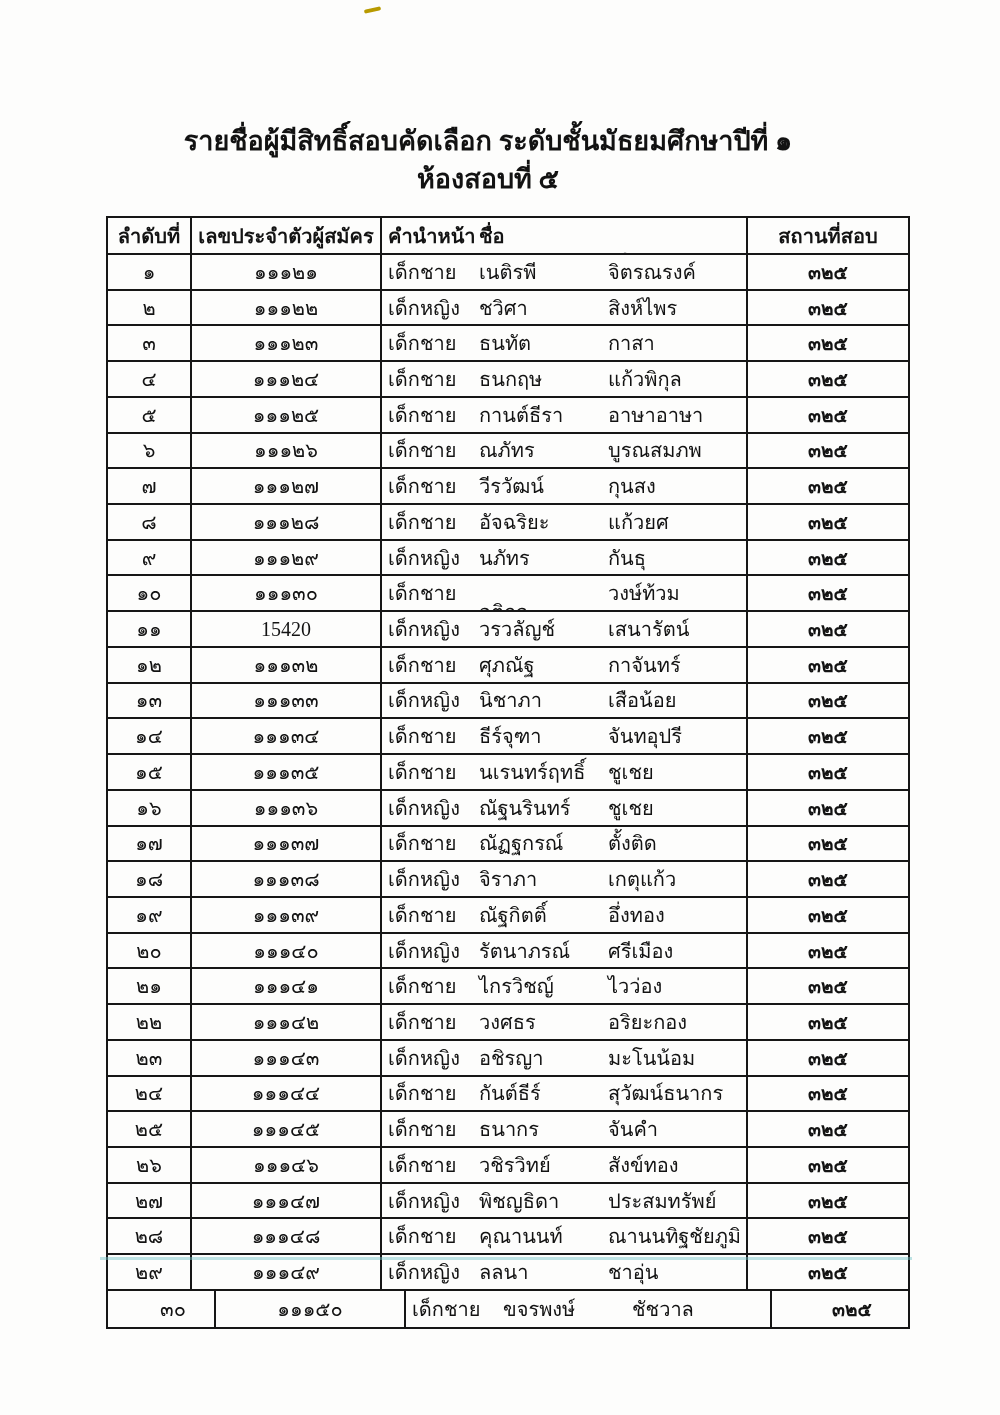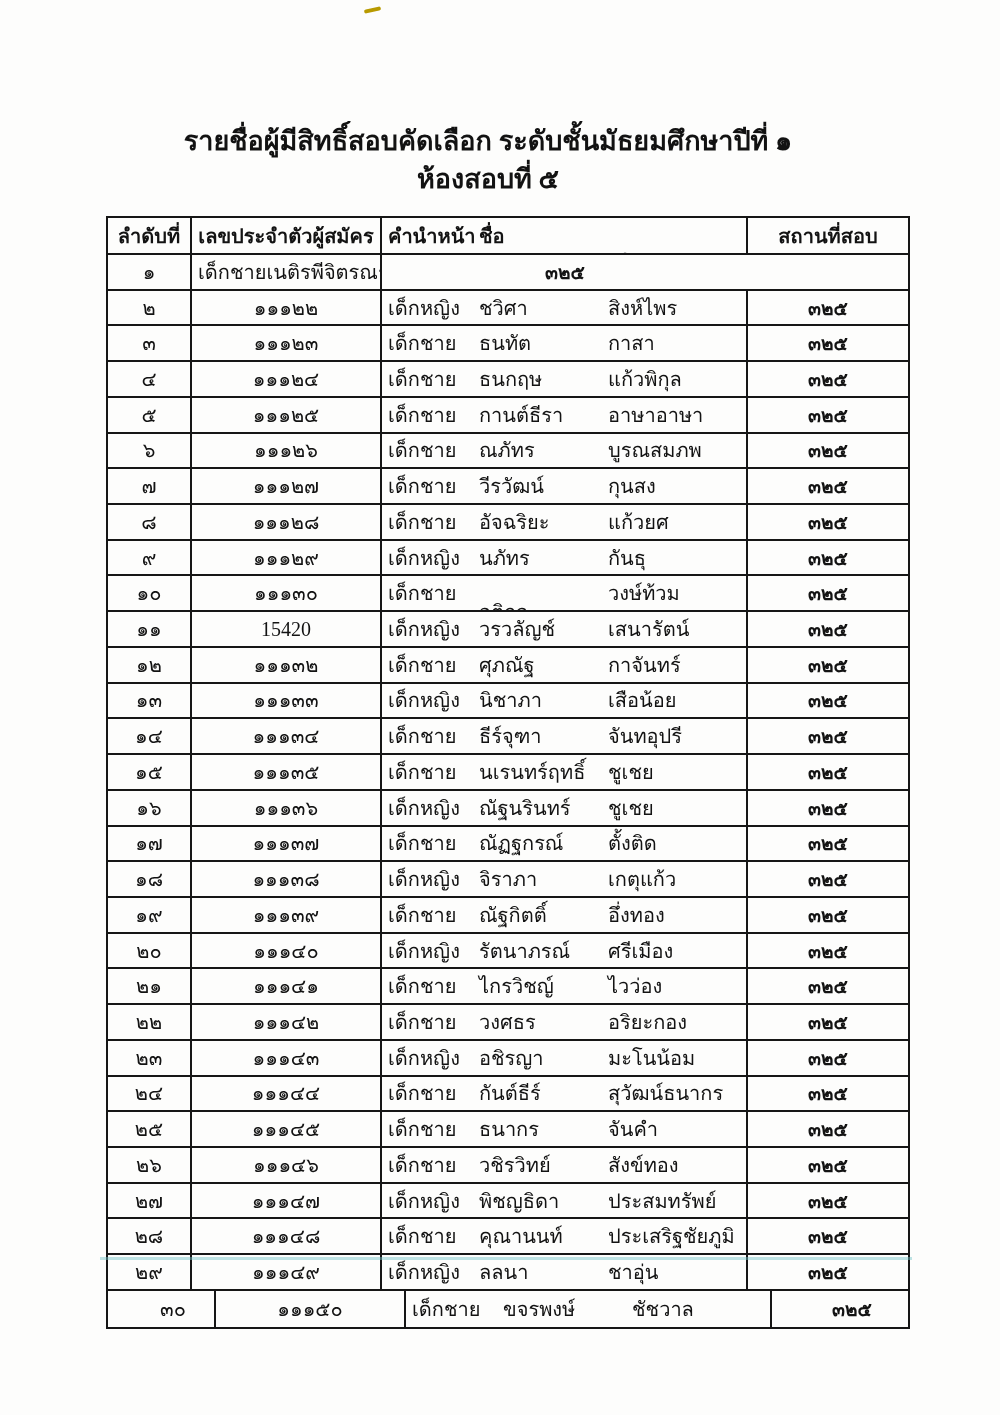--- a/index.html
+++ b/index.html
@@ -108,20 +108,21 @@
     <div class="td name-cell">
       <span class="prefix">คำนำหน้า</span>
       <span class="fname">ชื่อ</span>
       <span class="sname">สกุล</span>
     </div>
     <div class="td">สถานที่สอบ</div>
   </div>
   <div>
       <div class="tr body-row">
         <div class="td">๑</div>
+        <div class="td">๑๑๑๒๑</div>
         <div class="td name-cell">
           <div class="prefix" style="display: inline-block;">เด็กชาย</div>
           <div class="fname" style="display: inline-block;">เนติรพี</div>
           <div class="sname" style="display: inline-block;">จิตรณรงค์</div>
         </div>
         <div class="td loc-cell">๓๒๕</div>
       </div>
       <div class="tr body-row">
         <div class="td">๒</div>
         <div class="td">๑๑๑๒๒</div>
@@ -381,21 +382,21 @@
           <div class="sname" style="display: inline-block;">ประสมทรัพย์</div>
         </div>
         <div class="td loc-cell">๓๒๕</div>
       </div>
       <div class="tr body-row">
         <div class="td">๒๘</div>
         <div class="td">๑๑๑๔๘</div>
         <div class="td name-cell">
           <div class="prefix" style="display: inline-block;">เด็กชาย</div>
           <div class="fname" style="display: inline-block;">คุณานนท์</div>
-          <div class="sname" style="display: inline-block;">ประเสริฐชัยภูมิ</div>
+          <div class="sname" style="display: inline-block;">ณานนทิฐชัยภูมิ</div>
         </div>
         <div class="td loc-cell">๓๒๕</div>
       </div>
       <div class="tr body-row">
         <div class="td">๒๙</div>
         <div class="td">๑๑๑๔๙</div>
         <div class="td name-cell">
           <div class="prefix" style="display: inline-block;">เด็กหญิง</div>
           <div class="fname" style="display: inline-block;">ลลนา</div>
           <div class="sname" style="display: inline-block;">ชาอุ่น</div>

